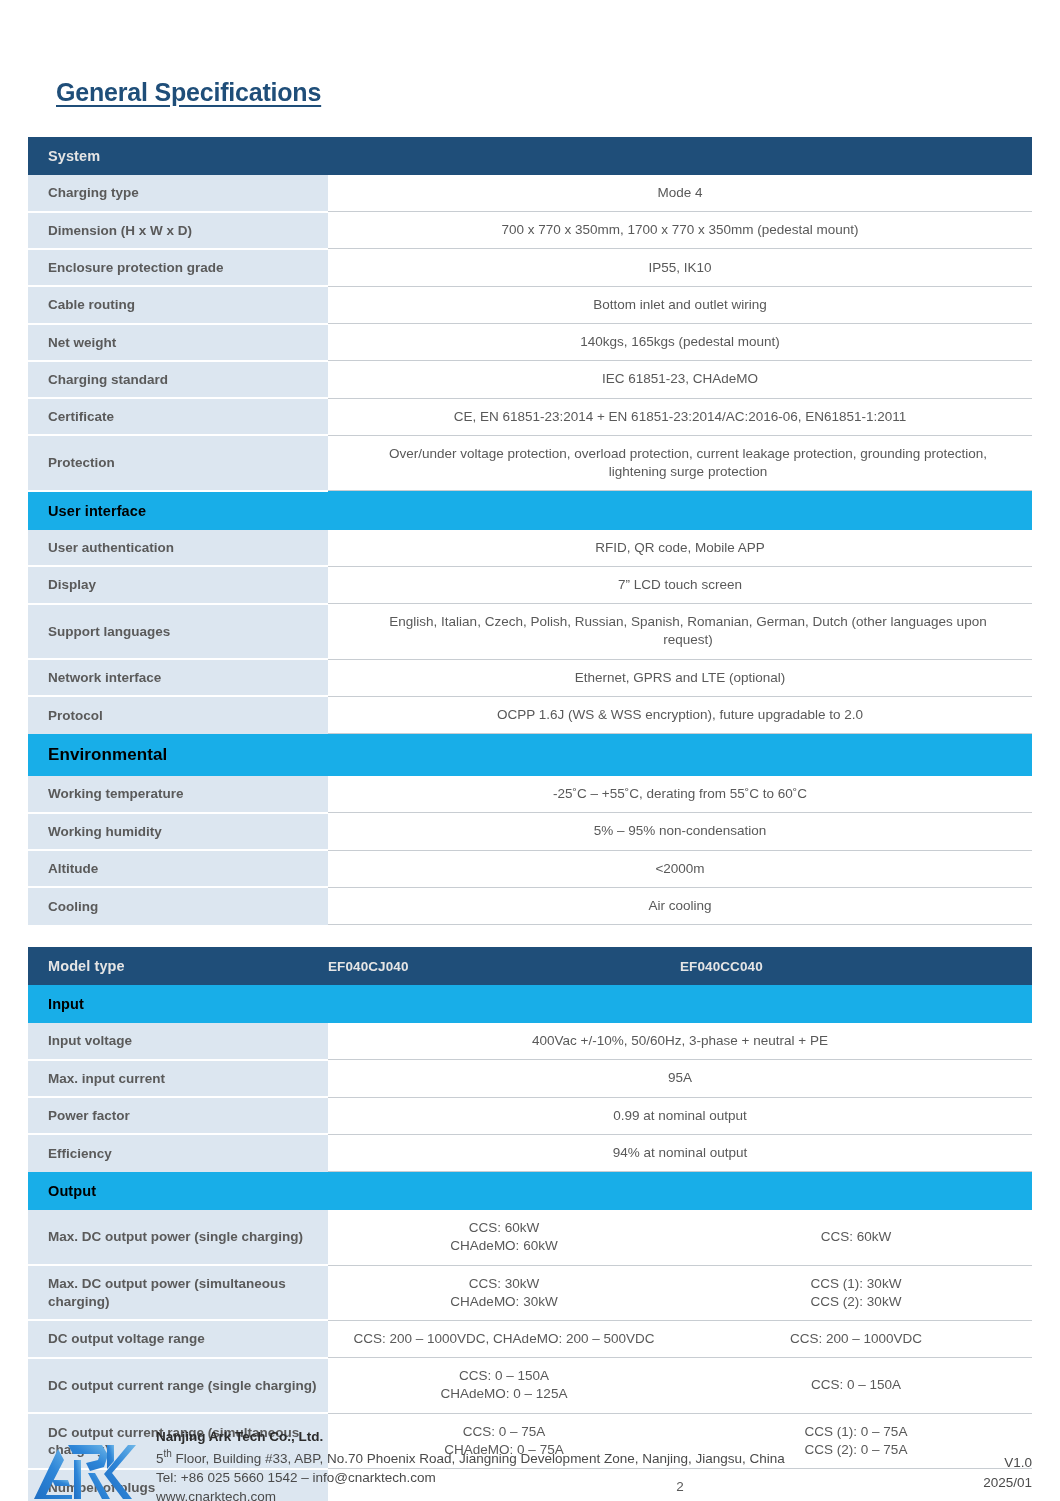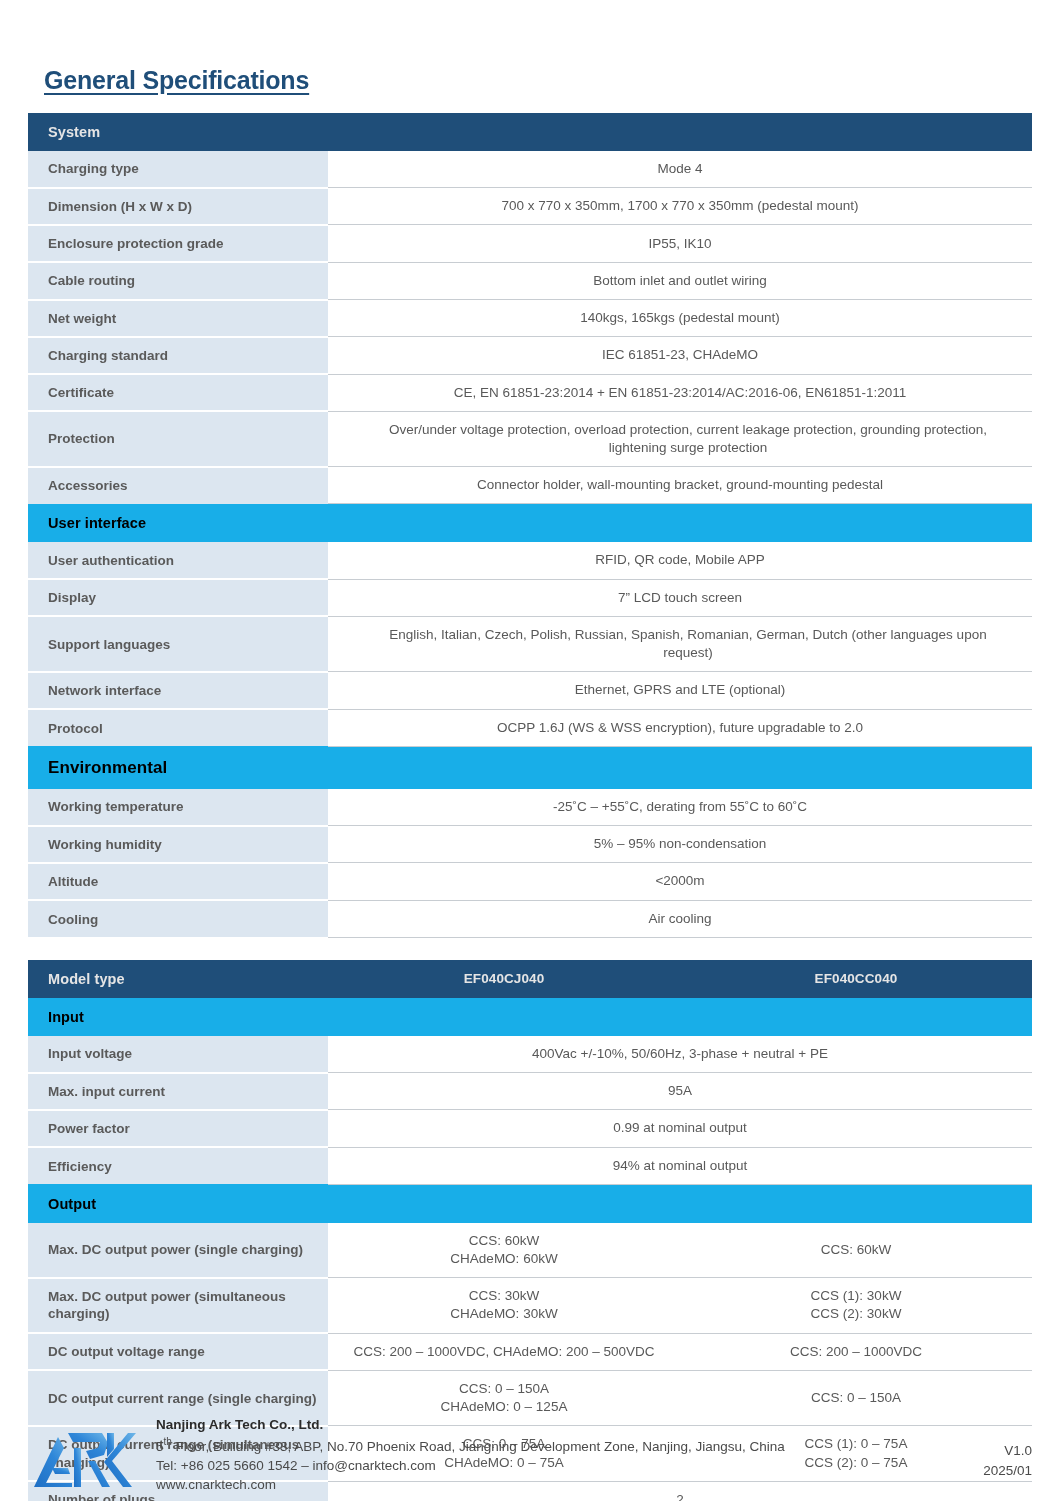--- a/index.html
+++ b/index.html
@@ -23,21 +23,21 @@
     padding: 0 28px;
   }
 
   
   .page-title {
     font-size: 25px;
     font-weight: bold;
     color: #1F4E79;
     text-decoration: underline;
     text-underline-offset: 4px;
-    margin: 4px;
+    margin: 16px;
     padding: 62px 0 14px 12px;
     letter-spacing: -0.2px;
   }
 
   
   .spec-table {
     width: 1004px;
     border-collapse: collapse;
     table-layout: fixed;
     margin: 0;
@@ -53,21 +53,21 @@
     background: #1F4E79;
     color: #e5e5e5;
     font-weight: bold;
     font-size: 14.5px;
     height: 30px;
     padding: 4px 0 4px 20px;
     letter-spacing: 0.1px;
   }
   .band-dark td.ctr {
     padding-left: 0;
-    text-align: center;
+    text-align: left;
     font-size: 13.5px;
   }
 
   
   .band-cyan td {
     background: #18AEE8;
     color: #000000;
     font-weight: bold;
     font-size: 14.5px;
     height: 30px;
@@ -184,24 +184,20 @@
         <td class="lbl">Charging standard</td>
         <td class="val">IEC 61851-23, CHAdeMO</td>
       </tr>
       <tr class="drow">
         <td class="lbl">Certificate</td>
         <td class="val">CE, EN 61851-23:2014 + EN 61851-23:2014/AC:2016-06, EN61851-1:2011</td>
       </tr>
       <tr class="drow">
         <td class="lbl">Protection</td>
         <td class="val" style="padding-left:56px;padding-right:40px;">Over/under voltage protection, overload protection, current leakage protection, grounding protection, lightening surge protection</td>
-      </tr>
-      <tr class="drow last">
-        <td class="lbl">Accessories</td>
-        <td class="val">Connector holder, wall-mounting bracket, ground-mounting pedestal</td>
       </tr>
 
       <tr class="band-cyan">
         <td colspan="2">User interface</td>
       </tr>
       <tr class="drow">
         <td class="lbl">User authentication</td>
         <td class="val">RFID, QR code, Mobile APP</td>
       </tr>
       <tr class="drow">

